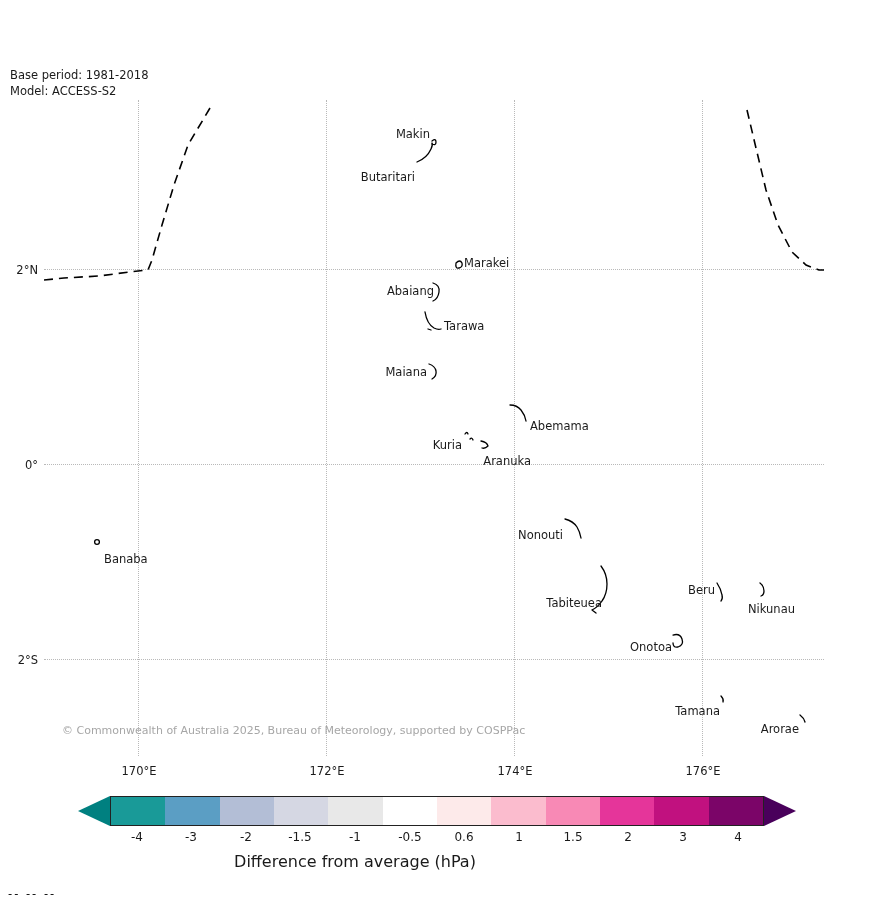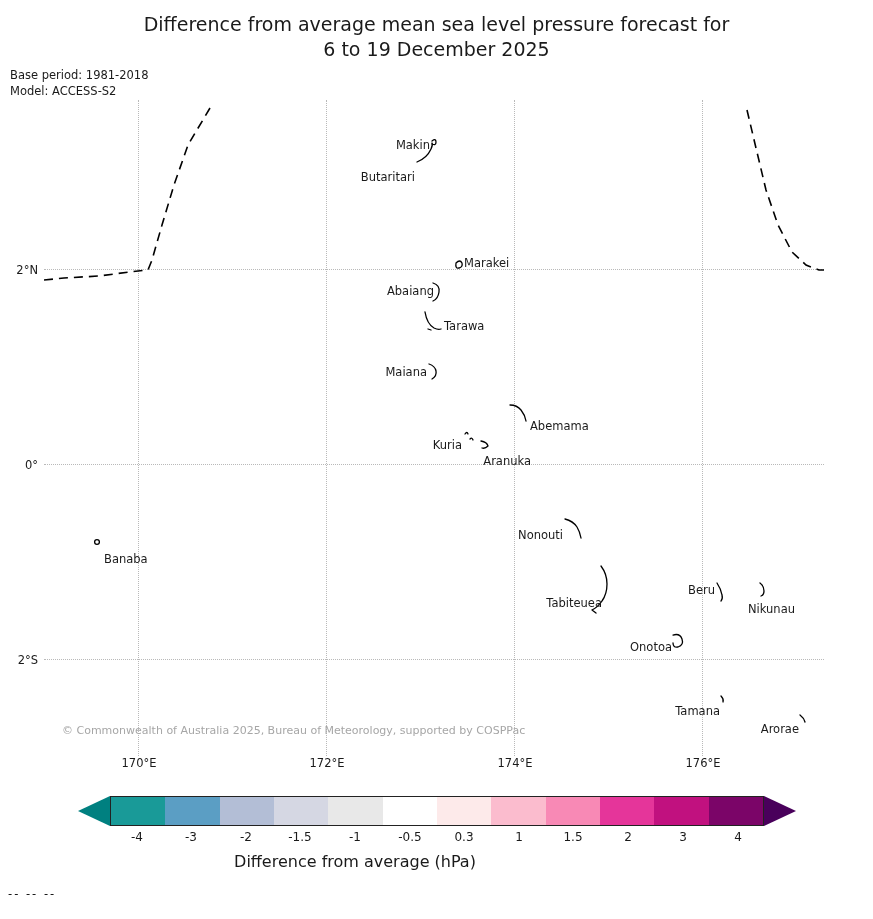--- a/index.html
+++ b/index.html
@@ -71,21 +71,21 @@
     right: 100%;
     margin-right: 6px;
     transform: translateY(-50%);
     font-size: 11.5px;
     color: #1a1a1a;
     white-space: nowrap;
   }
   .tick-label-x {
     position: absolute;
     top: 100%;
-    margin-top: 0;
+    margin-top: 8px;
     transform: translateX(-50%);
     font-size: 11.5px;
     color: #1a1a1a;
     white-space: nowrap;
   }
 
   
   .island-label {
     position: absolute;
     font-size: 11.5px;
@@ -177,24 +177,20 @@
     letter-spacing: 2px;
   }
 
   svg { display: block; }
 </style>
 </head>
 <body>
 
 <div class="root">
 
-  <div class="title">
-    <span>Difference from average mean sea level pressure forecast for</span>
-    <span class="line2">6 to 19 December 2025</span>
-  </div>
 
   <div class="meta meta-left">
     <div>Base period: 1981-2018</div>
     <div>Model: ACCESS-S2</div>
   </div>
 
   <div class="plot">
 
     <div class="gridline-h" style="top:169px">
       <span class="tick-label-y">2°N</span>
@@ -260,21 +256,21 @@
         <path d="M629 535 q7 -2 9 4 q2 6 -4 8 q-5 1 -5 -4"></path>
 
         <path d="M677 596 q3 3 2 6"></path>
 
         <path d="M756 615 q4 3 5 7"></path>
 
         <circle cx="53" cy="442" r="2.4"></circle>
       </g>
     </svg>
 
-    <div class="island-label left" style="left:386px; top:45px;text-align:center;">Makin</div>
+    <div class="island-label left" style="left:386px; top:34px;text-align:center;">Makin</div>
     <div class="island-label left" style="left:371px; top:77px;">Butaritari</div>
     <div class="island-label right" style="left:420px; top:163px;">Marakei</div>
     <div class="island-label left" style="left:390px; top:191px;">Abaiang</div>
     <div class="island-label right" style="left:400px; top:226px;">Tarawa</div>
     <div class="island-label left" style="left:383px; top:272px;">Maiana</div>
     <div class="island-label right" style="left:486px; top:326px;">Abemama</div>
     <div class="island-label left" style="left:418px; top:345px;">Kuria</div>
     <div class="island-label left" style="left:487px; top:361px;">Aranuka</div>
     <div class="island-label left" style="left:519px; top:435px;">Nonouti</div>
     <div class="island-label left" style="left:558px; top:503px;">Tabiteuea</div>
@@ -305,21 +301,21 @@
       <div class="cbar-seg" style="background:#7b0568; border-right:1px solid #222;"></div>
     </div>
     <div class="cbar-arrow-right"></div>
 
     <div class="cbar-tick" style="left:137px">-4</div>
     <div class="cbar-tick" style="left:191px">-3</div>
     <div class="cbar-tick" style="left:246px">-2</div>
     <div class="cbar-tick" style="left:300px">-1.5</div>
     <div class="cbar-tick" style="left:355px">-1</div>
     <div class="cbar-tick" style="left:410px">-0.5</div>
-    <div class="cbar-tick" style="left:464px">0.3</div>
+    <div class="cbar-tick" style="left:464px">0.6</div>
     <div class="cbar-tick" style="left:519px">1</div>
     <div class="cbar-tick" style="left:573px">1.5</div>
     <div class="cbar-tick" style="left:628px">2</div>
     <div class="cbar-tick" style="left:683px">3</div>
     <div class="cbar-tick" style="left:738px">4</div>
 
     <div class="cbar-title">Difference from average (hPa)</div>
   </div>
 
   <div class="footer">

